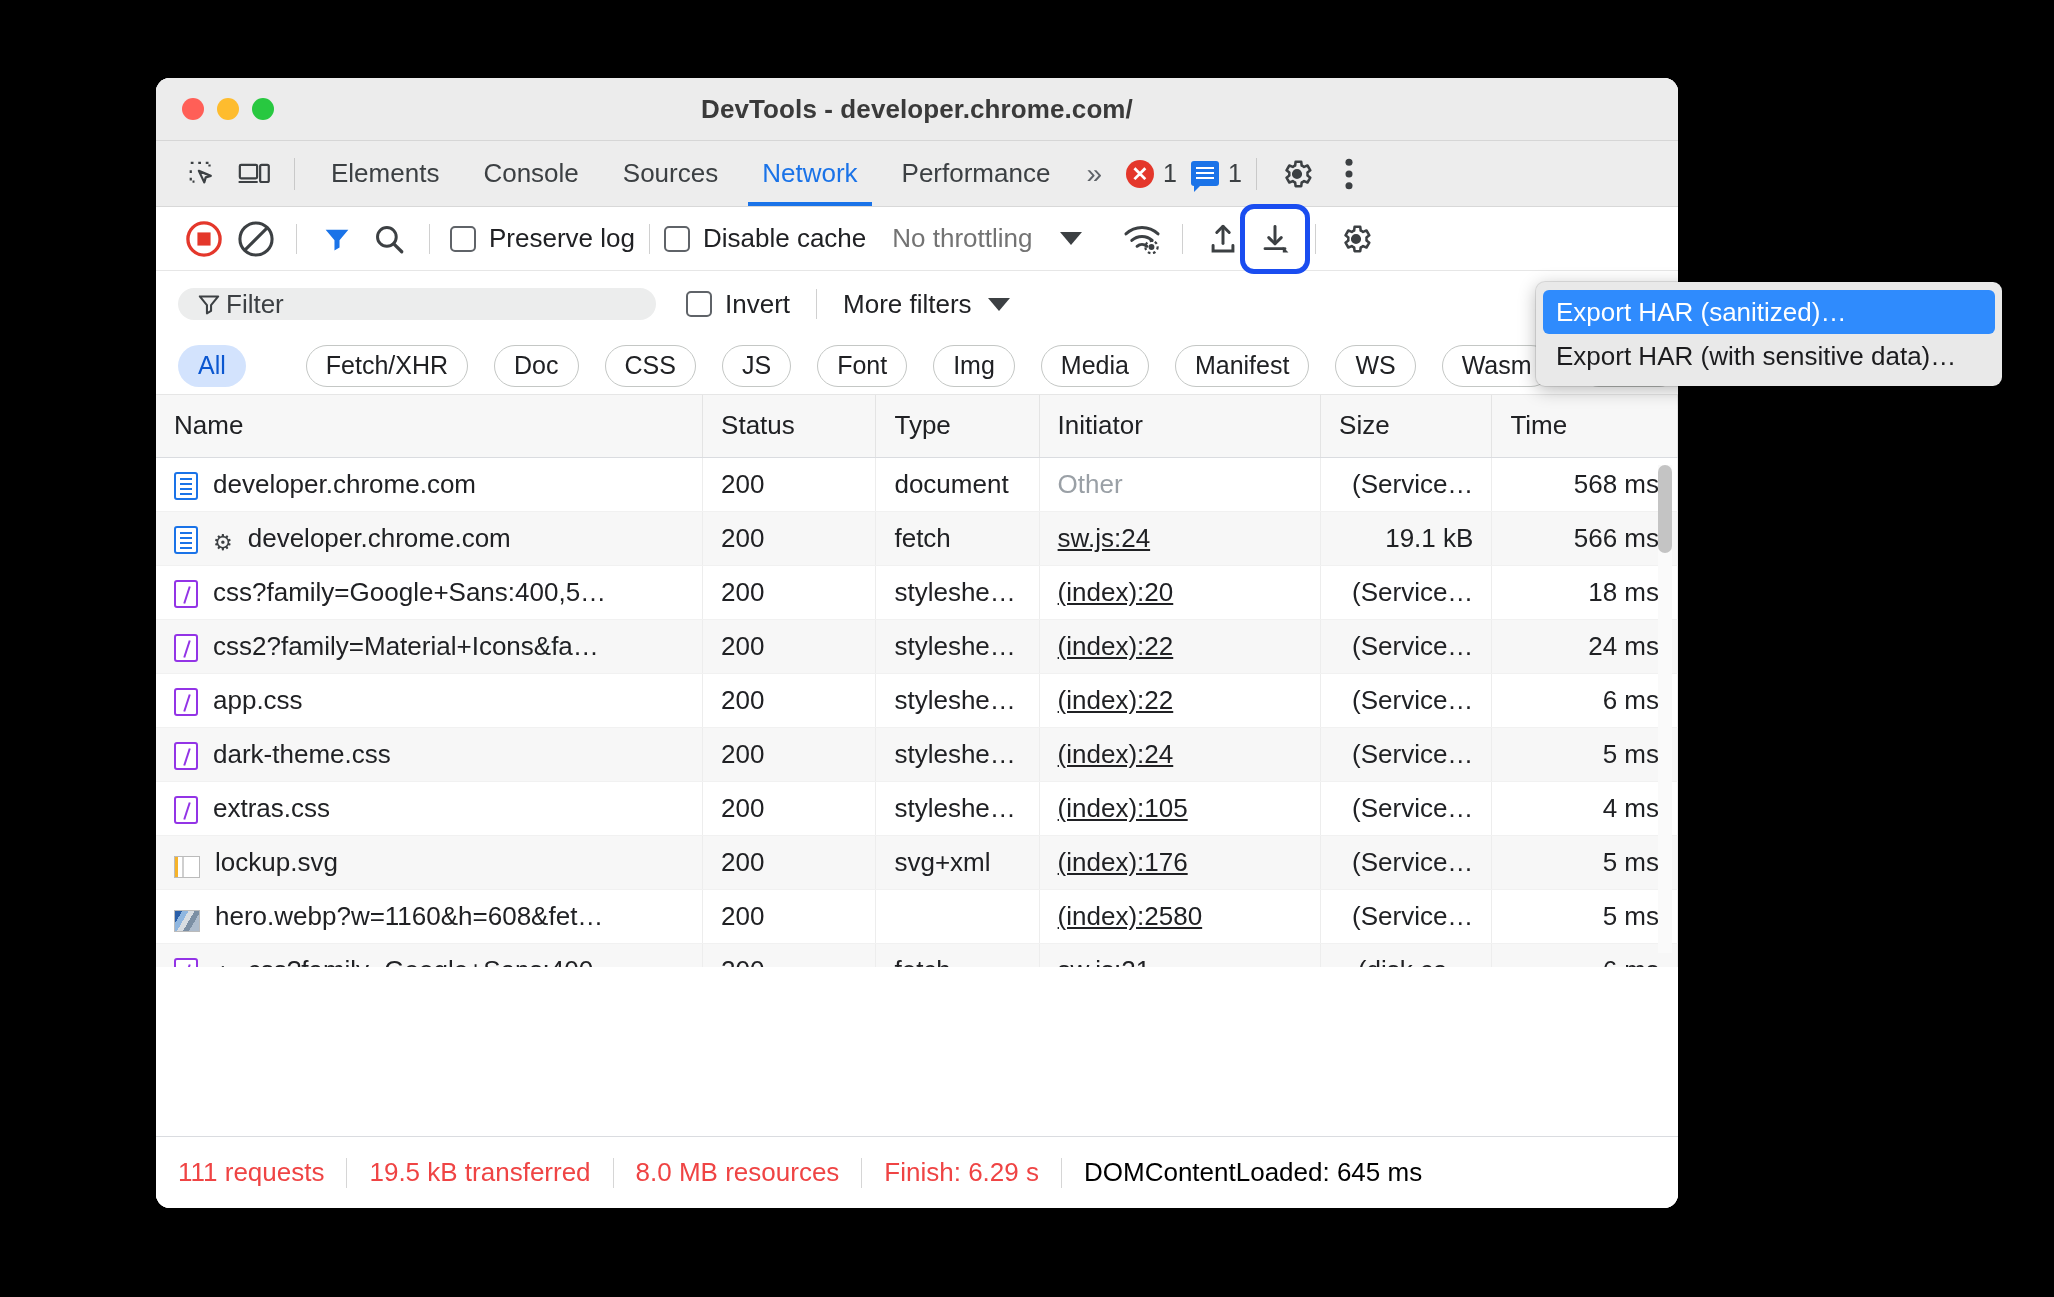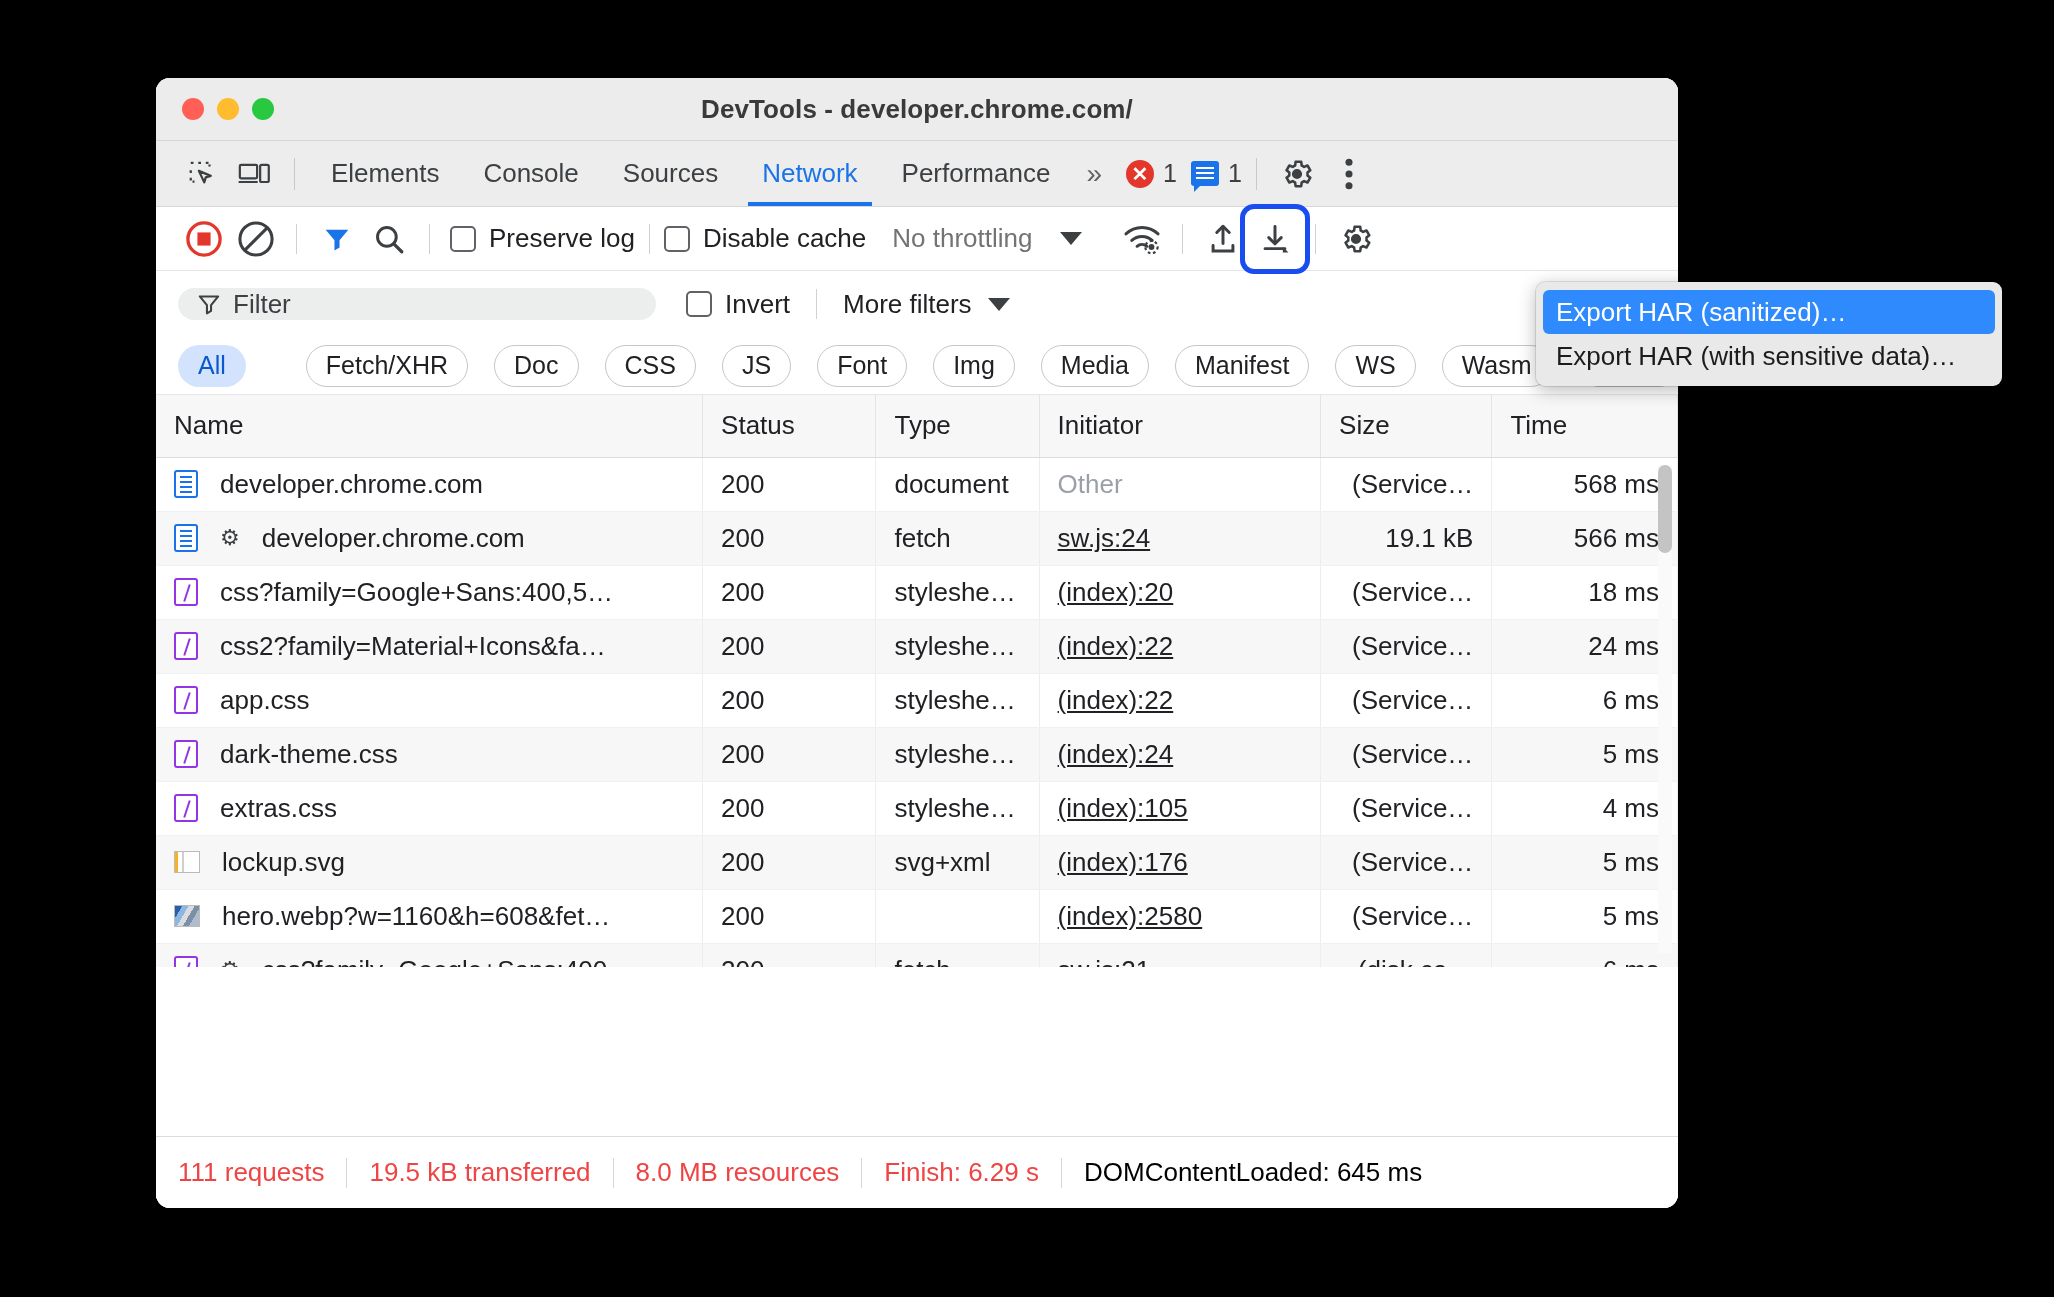--- a/index.html
+++ b/index.html
@@ -124,21 +124,21 @@
     border: 5px solid #1a4df0; border-radius: 14px; pointer-events: none;
   }
 
   
   .filterrow {
     height: 66px; background: #fff;
     display: flex; align-items: center; padding: 0 22px;
   }
   .filterbox {
     width: 478px; height: 32px; background: #eceded; border-radius: 22px;
-    display: flex; align-items: center; padding: 13px 18px; gap: 11px;
+    display: flex; align-items: center; padding: 13px 18px; gap: 4px;
   }
   .filter-ph { font-size: 26px; color: #3c4043; }
   .invert-wrap { display: flex; align-items: center; margin-left: 30px; }
   .more-filters { font-size: 26px; color: #202124; display:flex; align-items:center; }
 
   
   .chiprow {
     height: 58px; background: #fff;
     display: flex; align-items: center; padding: 0 22px; gap: 26px;
     border-bottom: 1px solid #e6e6e6;
@@ -172,21 +172,21 @@
   table.net td {
     border-right: 1px solid #ededed;
     border-bottom: 1px solid #f1f1f1;
     font-size: 26px; color: #202124; height: 54px;
     padding: 0 18px; white-space: nowrap; overflow: hidden;
   }
   tr.alt td { background: #f7f7f7; }
   td.num { text-align: right; }
   td.dim { color: #9aa0a6; }
   td.status-dim { color: #9aa0a6; }
-  .namecell { display: flex; align-items: center; gap: 22px; }
+  .namecell { display: flex; align-items: flex-end; gap: 15px; }
   .gear-sm { font-size: 22px; color: #3c4043; line-height: 1; }
   .init-link { color: #202124; text-decoration: underline; }
 
   
   .ico { width: 24px; height: 28px; flex: none; position: relative; }
   .ico-doc {
     border: 2px solid #1a73e8; border-radius: 3px; background: #fff;
   }
   .ico-doc::after {
     content: ""; position: absolute; left: 4px; top: 4px;

